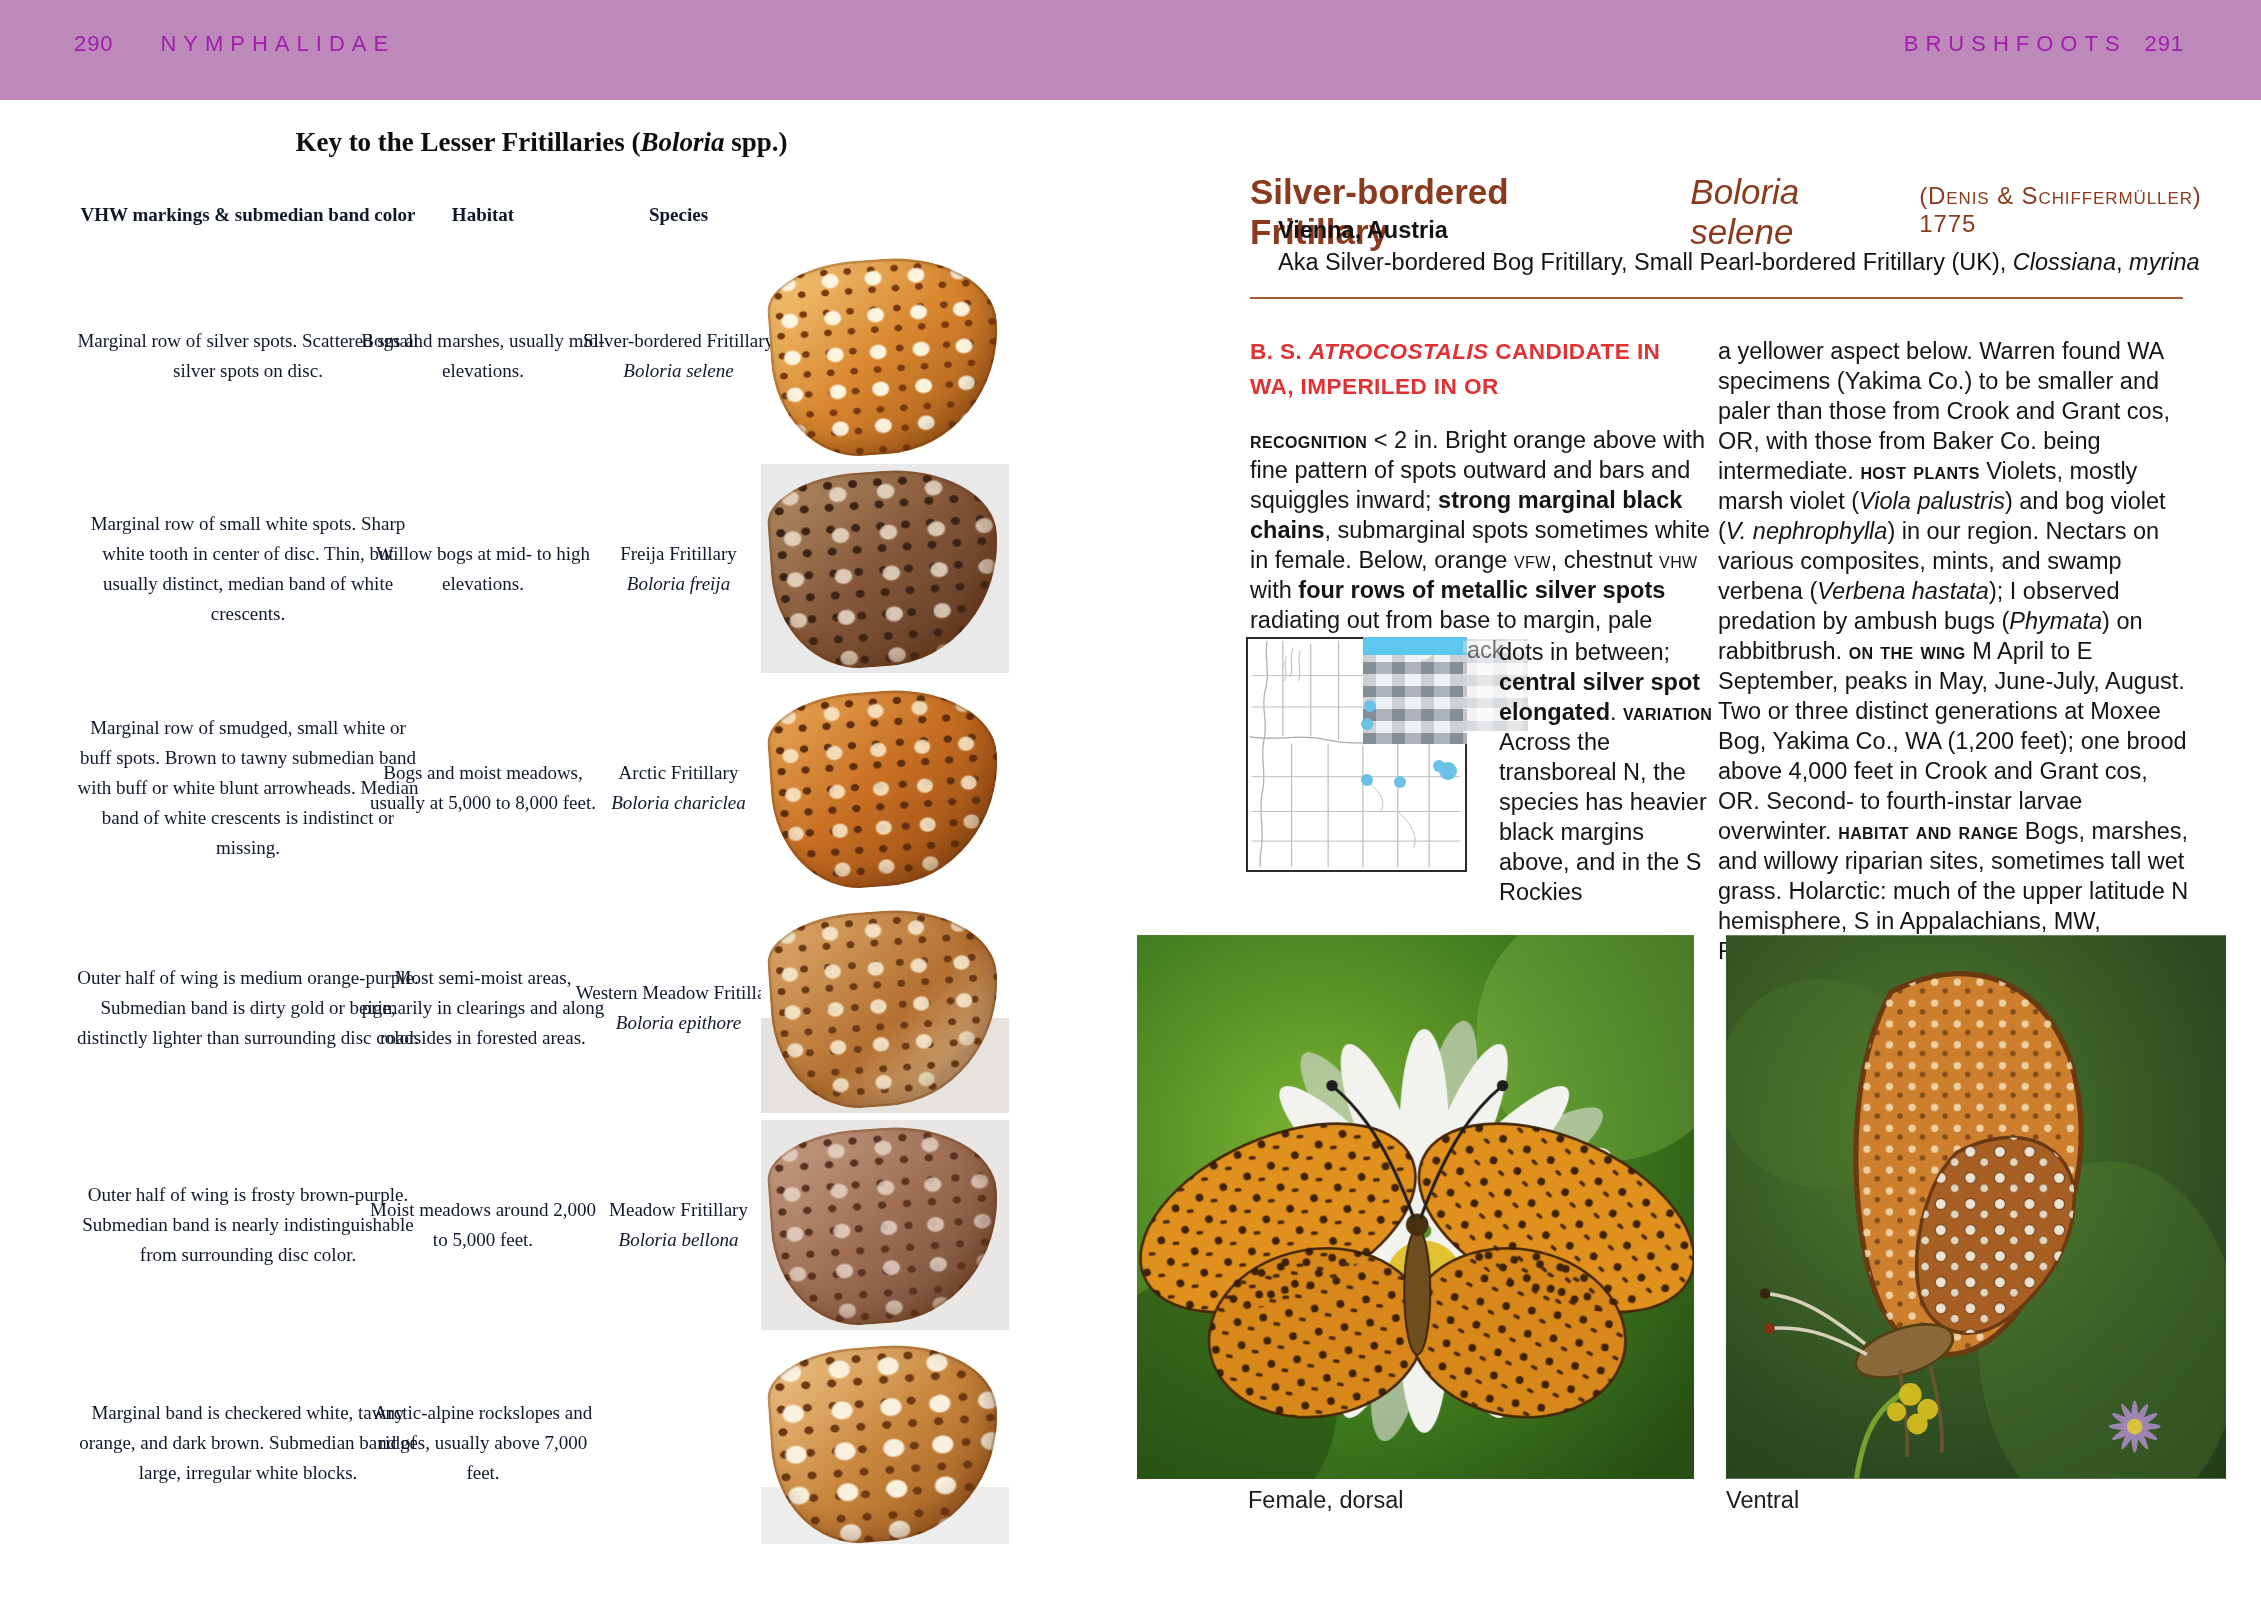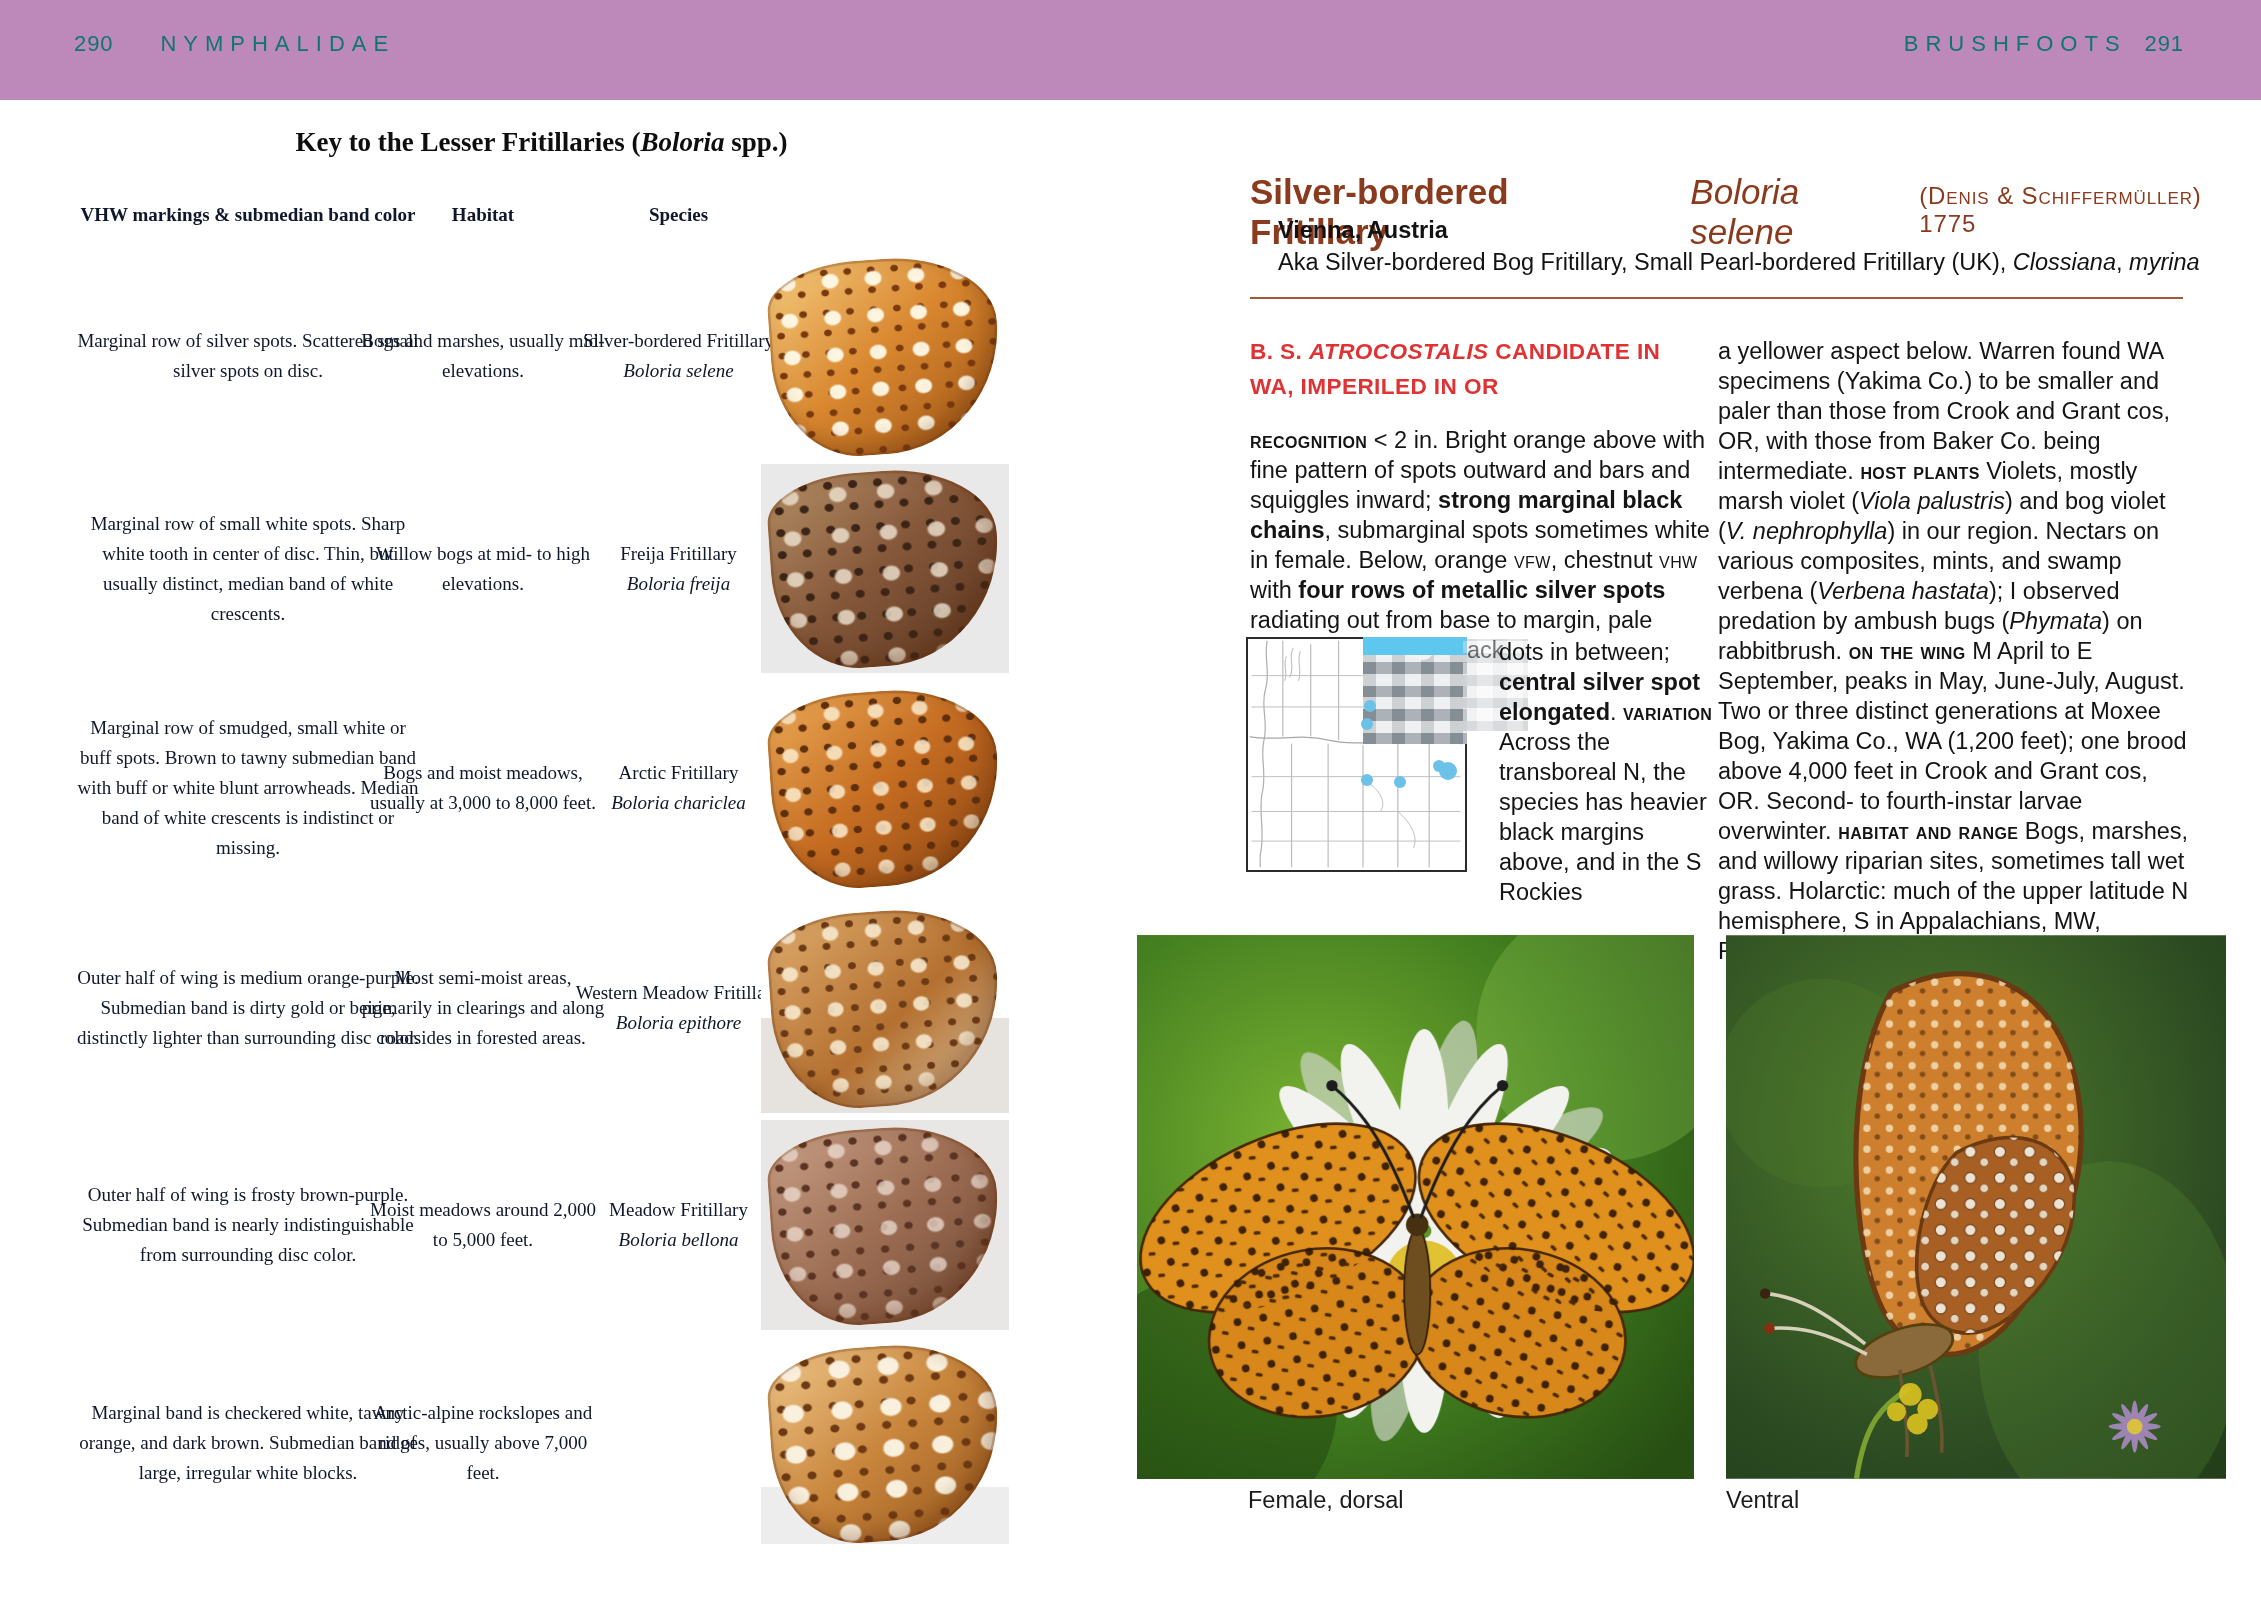--- a/index.html
+++ b/index.html
@@ -9,21 +9,21 @@
     font-family:"Liberation Sans","DejaVu Sans",sans-serif;
     color:#161616;
   }
   .b{font-weight:bold}
   .i{font-style:italic}
   .sc{font-variant:small-caps;letter-spacing:0.4px}
   .red{color:#e03233}
 
   
   .band{position:absolute;left:0;top:0;width:2261px;height:100px;background:#bd89bb;}
-  .folio{position:absolute;top:31px;font-size:22px;color:#0f766e;display:flex;align-items:baseline;}
+  .folio{position:absolute;top:31px;font-size:22px;color:#a21caf;display:flex;align-items:baseline;}
   .folio-left{left:74px;gap:47px;}
   .folio-right{right:77px;gap:18px;}
   .folio .sec{letter-spacing:7px;font-weight:500;}
   .folio .num{letter-spacing:0.9px;}
 
   
   .key-title{position:absolute;left:74px;top:127px;width:935px;text-align:center;
     font-family:"Liberation Serif","DejaVu Serif",serif;font-weight:bold;font-size:27px;color:#0e0e0e;}
   .trow{position:absolute;left:74px;width:935px;}
   .tcell{position:absolute;top:0;bottom:0;display:flex;align-items:center;justify-content:center;
@@ -168,21 +168,21 @@
     </div>
   <div class="tcell c-img">
       <div class="plate">
         <div class="wing w2"></div>
       </div>
     </div>
 </div>
 
 <div class="trow r3">
   <div class="tcell c-mark">Marginal row of smudged, small white or buff spots. Brown to tawny submedian band with buff or white blunt arrowheads. Median band of white crescents is indistinct or missing.</div>
-  <div class="tcell c-hab">Bogs and moist meadows, usually at 3,000 to 8,000 feet.</div>
+  <div class="tcell c-hab">Bogs and moist meadows, usually at 5,000 to 8,000 feet.</div>
   <div class="tcell c-sp">
       <div><span>Arctic Fritillary</span><span class="sp-latin">Boloria chariclea</span></div>
     </div>
   <div class="tcell c-img">
       <div class="plate">
         <div class="wing w3"></div>
       </div>
     </div>
 </div>
 

